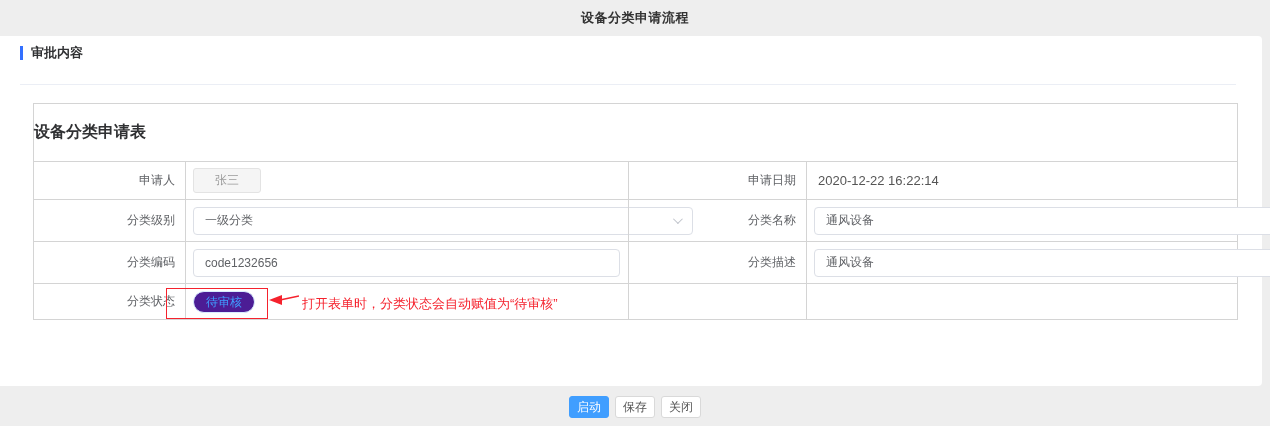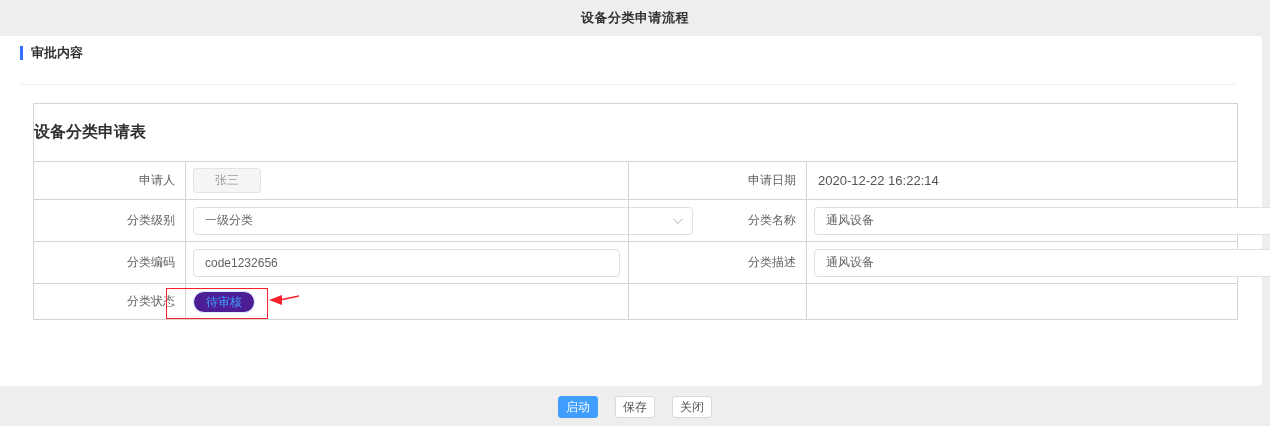--- a/index.html
+++ b/index.html
@@ -55,21 +55,21 @@
               background:#4c1d95; border:1px solid #d9ecff; border-radius:11px; line-height:1; }
 
   
   .anno-box { position:absolute; left:166px; top:288px; width:102px; height:31px;
               border:1.5px solid var(--annotation-red,#f5222d); background:transparent; }
   .anno-arrow { position:absolute; left:269px; top:292px; }
   .anno-text { position:absolute; left:302px; top:295px; font-size:13px; color:var(--annotation-red,#f5222d); white-space:nowrap; }
 
   
   .footer-band { position:absolute; left:0; top:386px; width:1270px; height:40px; background:#eeeeee;
-                 display:flex; align-items:center; justify-content:center; gap:17px; padding-top:2px; }
+                 display:flex; align-items:center; justify-content:center; gap:6px; padding-top:2px; }
   .btn { height:22px; padding:0 7px; font-size:12px; border-radius:3px; cursor:pointer; line-height:20px;
          font-family:"Liberation Sans","DejaVu Sans",sans-serif; }
   .btn-primary { background:var(--accent-blue-light,#409eff); color:#fff; border:1px solid var(--accent-blue-light,#409eff); }
   .btn-plain { background:#fff; color:#555; border:1px solid #d9d9d9; }
 </style>
 </head>
 <body>
 
 <div class="page">
 
@@ -140,20 +140,21 @@
       </tr>
     </tbody>
       </table>
   </div>
 
   <div class="anno-box"></div>
   <svg class="anno-arrow" width="30" height="16" viewBox="0 0 30 16">
     <polygon points="0,8 13,3 13,13" fill="#f5222d"></polygon>
     <line x1="11" y1="8" x2="30" y2="4" stroke="#f5222d" stroke-width="1.6"></line>
   </svg>
+  <div class="anno-text">打开表单时，分类状态会自动赋值为“待审核”</div>
 
   <div class="footer-band">
     <button class="btn btn-primary">启动</button>
     <button class="btn btn-plain">保存</button>
     <button class="btn btn-plain">关闭</button>
   </div>
 
 </div>
 
 </body></html>

